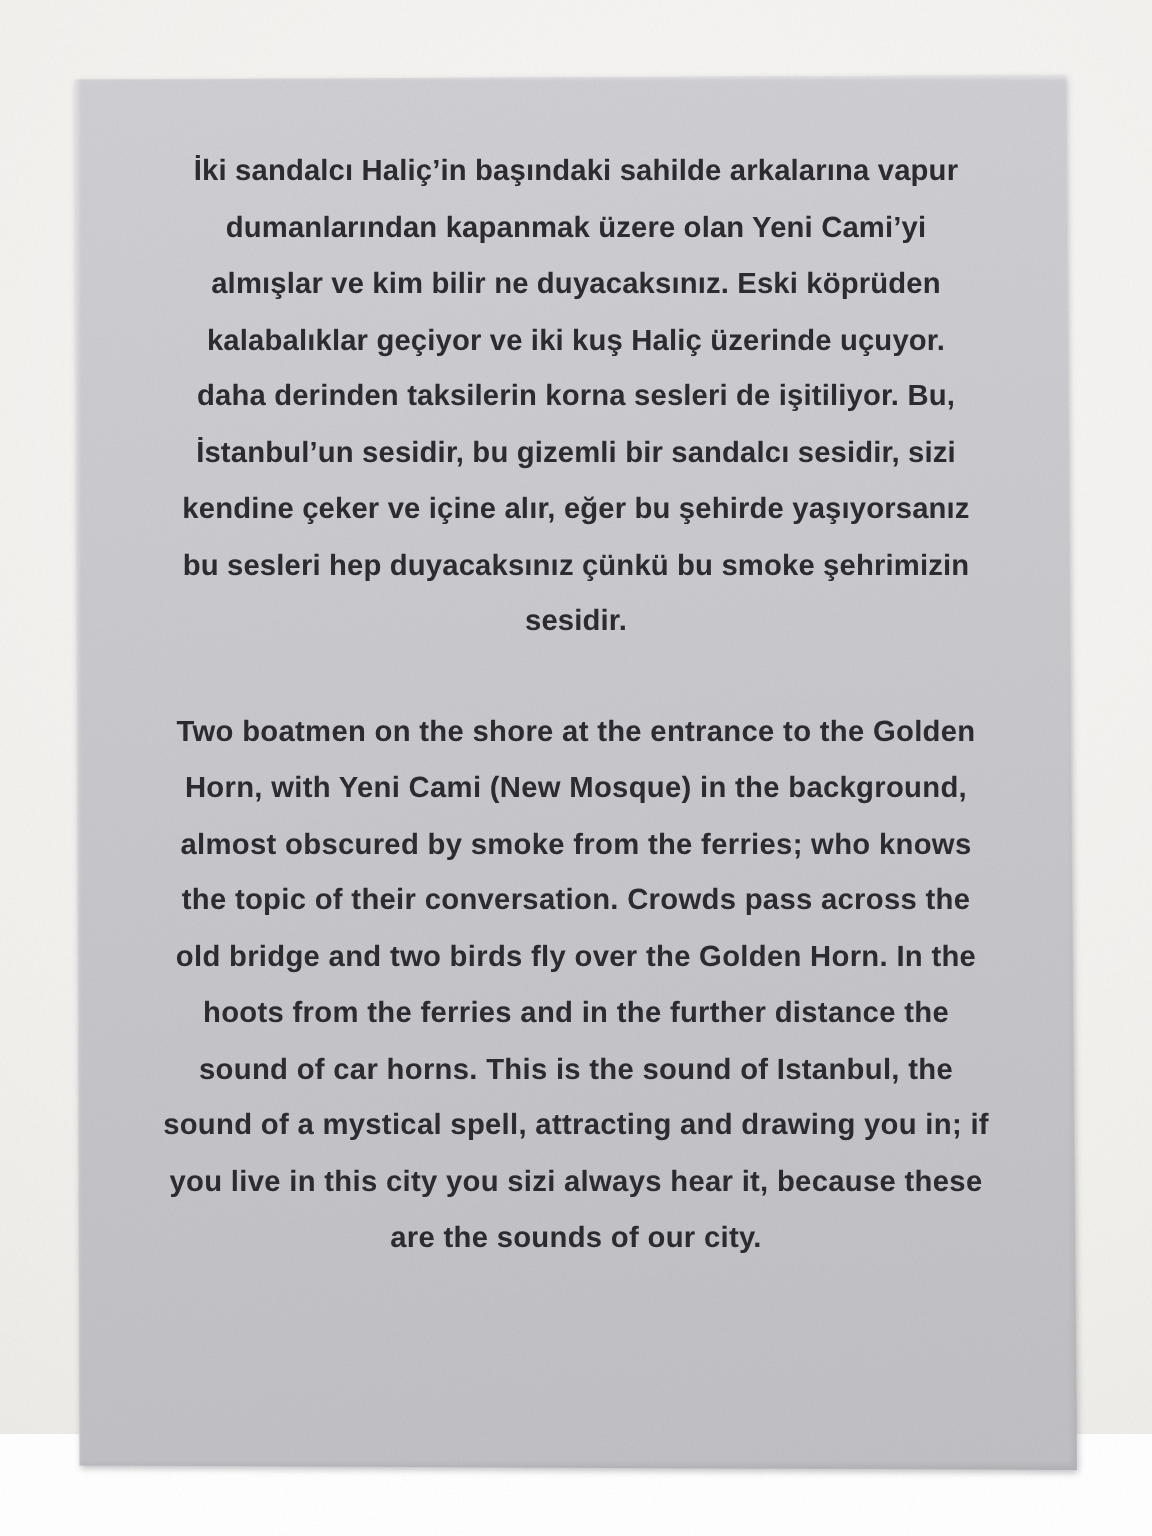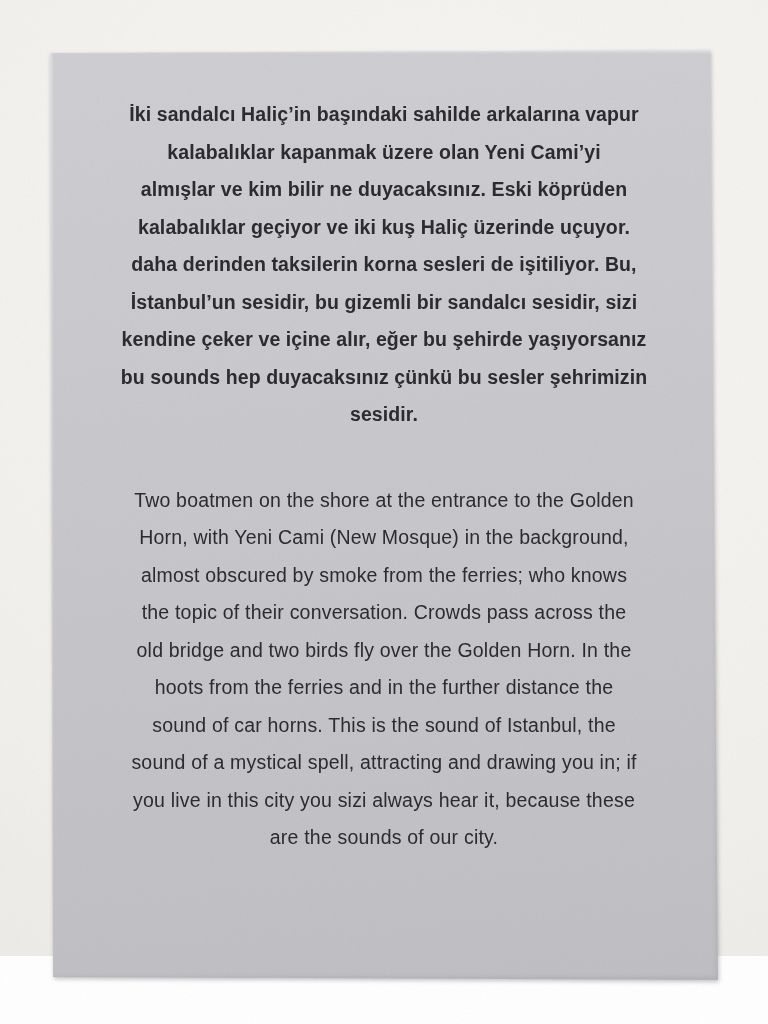--- a/index.html
+++ b/index.html
@@ -57,49 +57,49 @@
     line-height: 37.5px;
   }
   .paragraph .line {
     white-space: nowrap;
   }
   .paragraph.turkish {
     font-weight: 700;
     letter-spacing: 0.1px;
   }
   .paragraph.english {
-    font-weight: 400;
+    font-weight: 700;
     letter-spacing: 0.2px;
-    margin-top: 48px;
+    margin-top: 36px;
   }
   .grain {
     position: absolute;
     left: 0; top: 0;
     width: 768px; height: 1024px;
     pointer-events: none;
     mix-blend-mode: multiply;
     opacity: 0.055;
   }
 </style>
 </head>
 <body>
 
 <div class="scene">
 
   <div class="card-shadow-wrap">
     <div class="card">
       <div class="paragraph turkish">
           <div class="line">İki sandalcı Haliç’in başındaki sahilde arkalarına vapur</div>
-          <div class="line">kalabalıklar kapanmak üzere olan Yeni Cami’yi</div>
+          <div class="line">dumanlarından kapanmak üzere olan Yeni Cami’yi</div>
           <div class="line">almışlar ve kim bilir ne duyacaksınız. Eski köprüden</div>
           <div class="line">kalabalıklar geçiyor ve iki kuş Haliç üzerinde uçuyor.</div>
           <div class="line">daha derinden taksilerin korna sesleri de işitiliyor. Bu,</div>
           <div class="line">İstanbul’un sesidir, bu gizemli bir sandalcı sesidir, sizi</div>
           <div class="line">kendine çeker ve içine alır, eğer bu şehirde yaşıyorsanız</div>
-          <div class="line">bu sounds hep duyacaksınız çünkü bu sesler şehrimizin</div>
+          <div class="line">bu sesleri hep duyacaksınız çünkü bu smoke şehrimizin</div>
           <div class="line">sesidir.</div>
         </div>
       <div class="paragraph english">
           <div class="line">Two boatmen on the shore at the entrance to the Golden</div>
           <div class="line">Horn, with Yeni Cami (New Mosque) in the background,</div>
           <div class="line">almost obscured by smoke from the ferries; who knows</div>
           <div class="line">the topic of their conversation. Crowds pass across the</div>
           <div class="line">old bridge and two birds fly over the Golden Horn. In the</div>
           <div class="line">hoots from the ferries and in the further distance the</div>
           <div class="line">sound of car horns. This is the sound of Istanbul, the</div>

